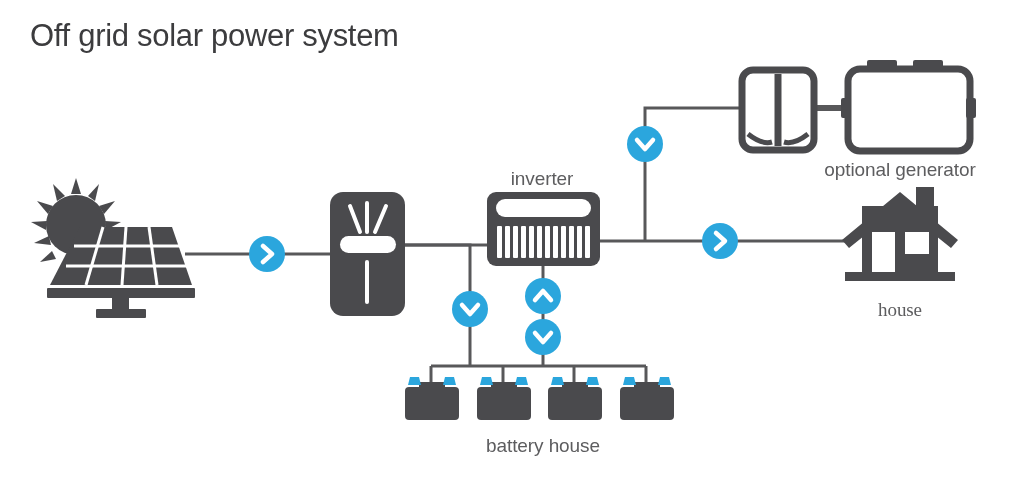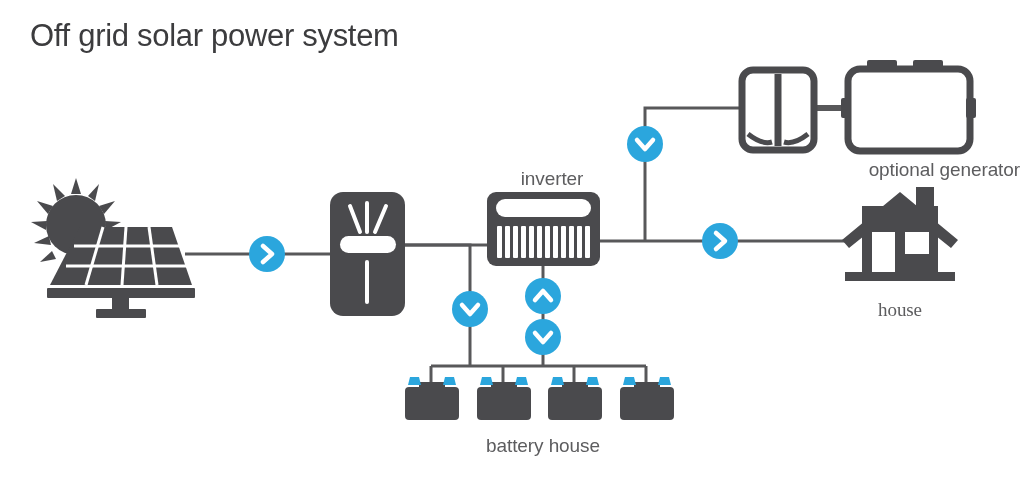--- a/index.html
+++ b/index.html
@@ -234,23 +234,23 @@
     </g>
 
     <g>
       <circle cx="543" cy="337" r="18" fill="#2ba6dd"></circle>
       <polyline points="535,333 543,342 551,333" fill="none" stroke="#ffffff" stroke-width="4.5" stroke-linecap="round" stroke-linejoin="round"></polyline>
     </g>
   </svg>
 
 
 
-  <div class="node-label" style="left:452px; top:167px; width:200px;">inverter</div>
-
-  <div class="node-label" style="left:780px; top:158px; width:240px;text-align:right;">optional generator</div>
+  <div class="node-label" style="left:442px; top:167px; width:200px;">inverter</div>
+
+  <div class="node-label" style="left:780px; top:158px; width:240px;">optional generator</div>
 
   <div class="node-label" style="left:800px; top:298px; width:200px;font-family:Liberation Serif, serif;">house</div>
 
   <div class="node-label" style="left:443px; top:434px; width:200px;">battery house</div>
 
   <div class="hotspot" style="left:31px; top:178px; width:165px; height:142px;"></div>
   <div class="hotspot" style="left:330px; top:192px; width:75px; height:124px;"></div>
   <div class="hotspot" style="left:487px; top:192px; width:113px; height:74px;"></div>
   <div class="hotspot" style="left:740px; top:58px; width:236px; height:95px;"></div>
   <div class="hotspot" style="left:842px; top:187px; width:116px; height:95px;"></div>

